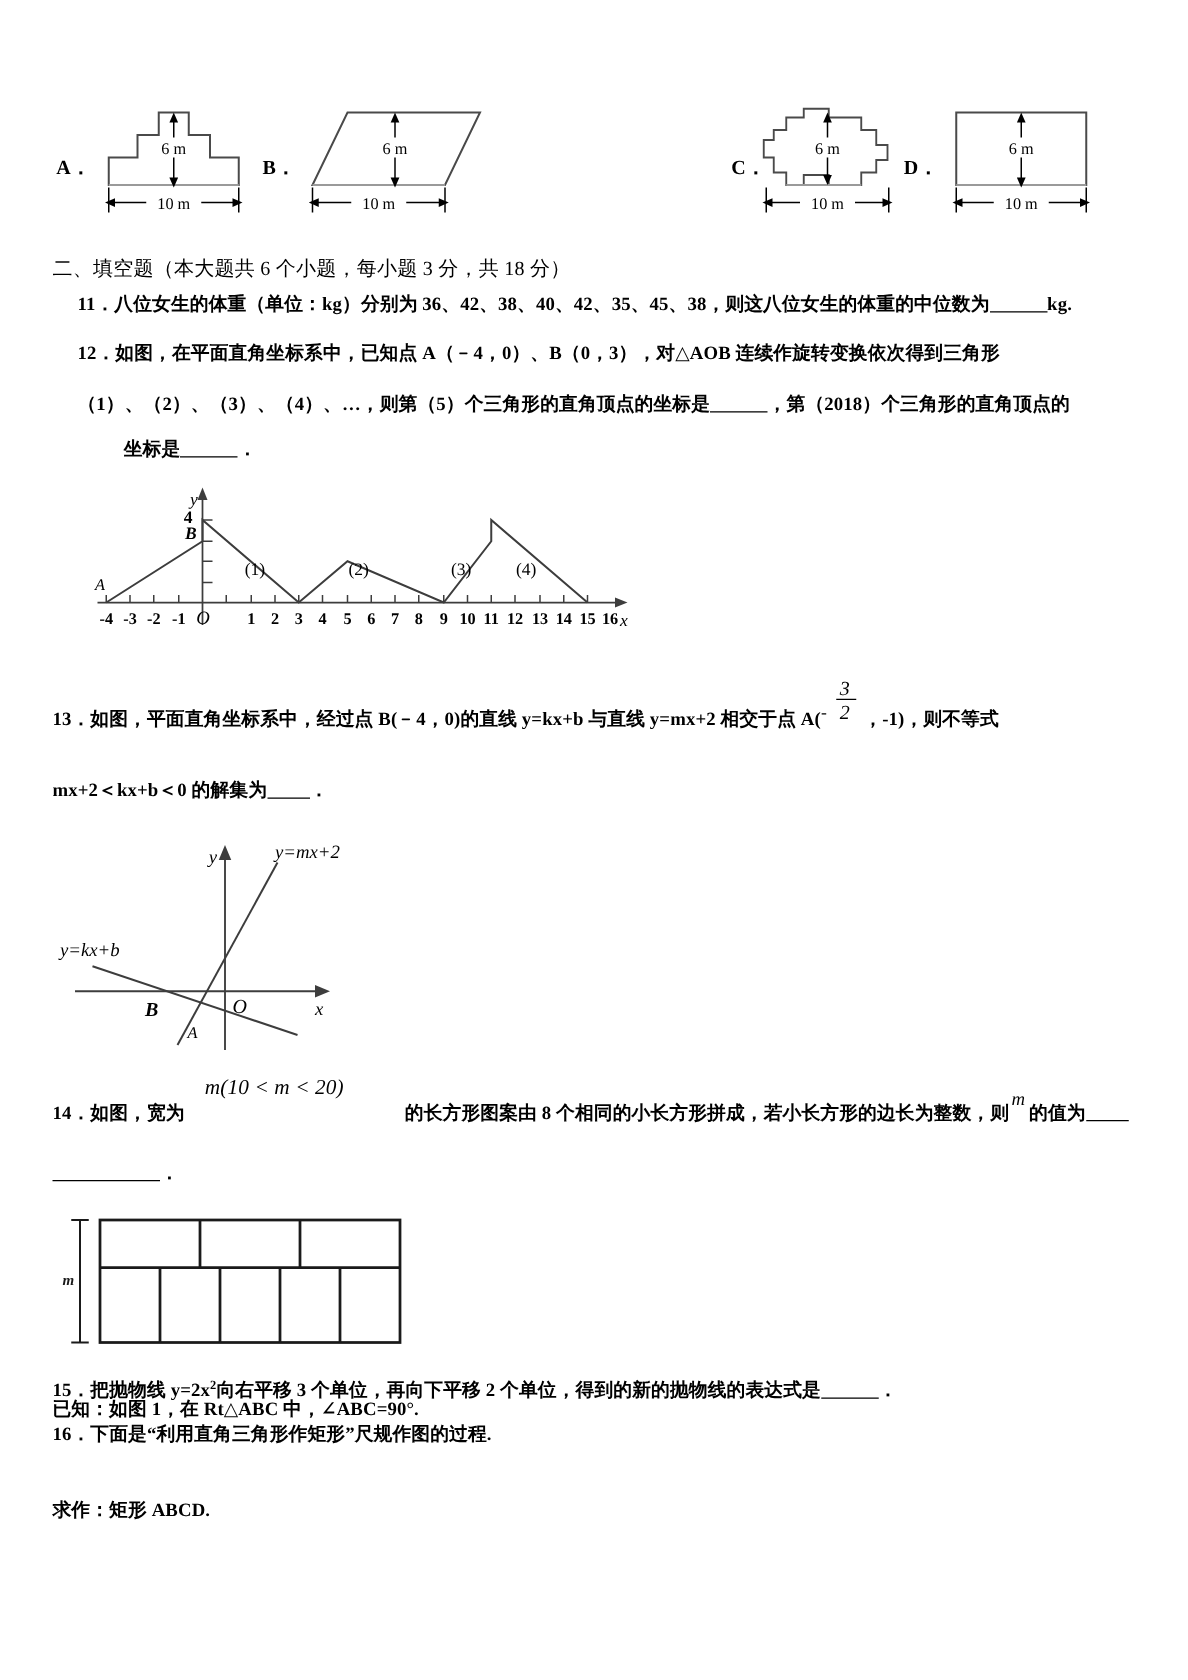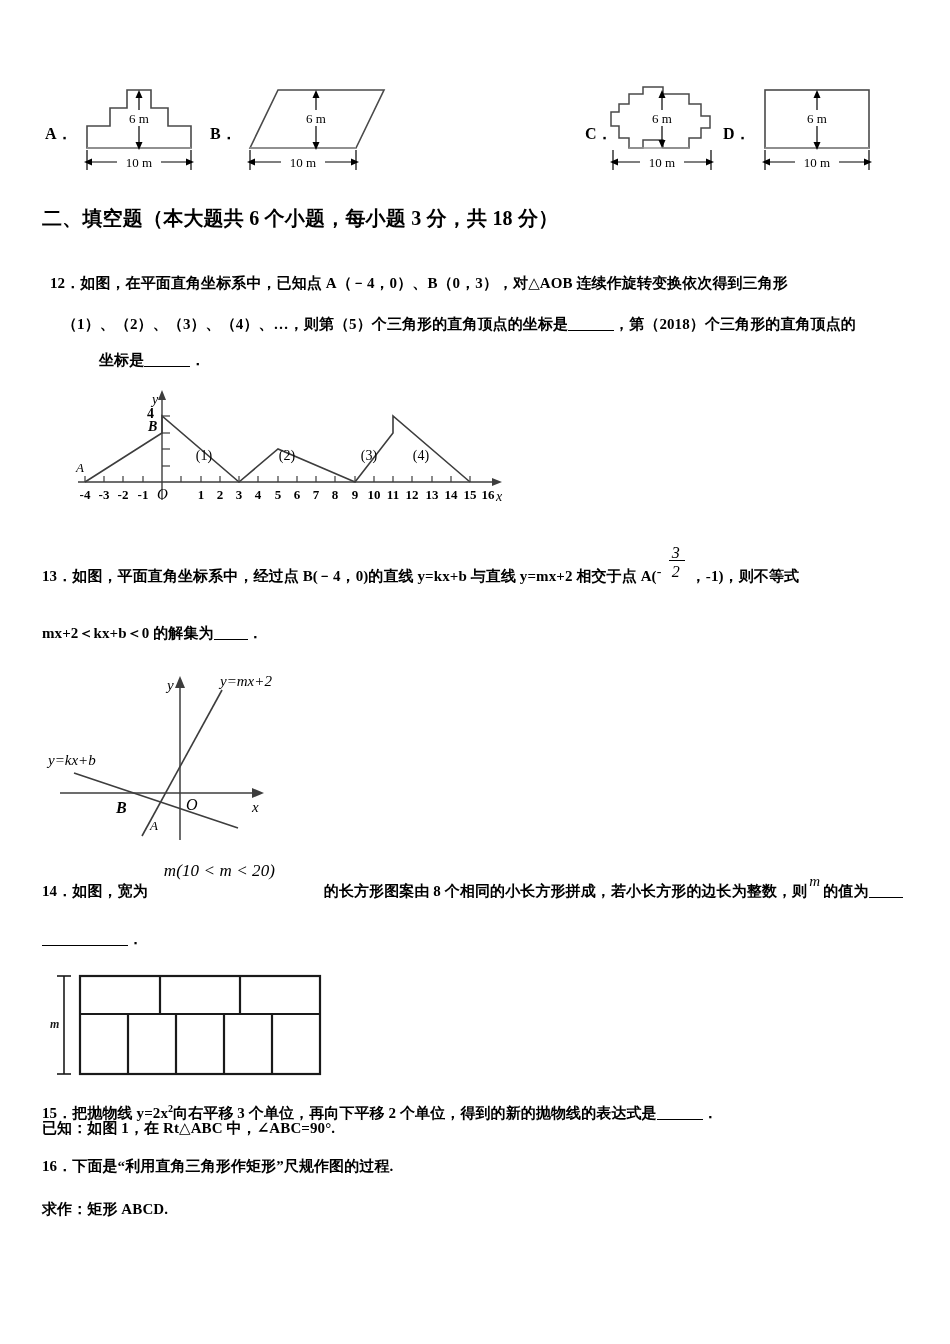--- a/index.html
+++ b/index.html
@@ -57,22 +57,22 @@
 
   #optA .opt-fig { left: 30px; }
   #optB .opt-fig { left: 28px; }
   #optC .opt-fig { left: 22px; }
   #optD .opt-fig { left: 28px; }
 
   
   .section-head {
     position: absolute;
     left: 42px;
-    font-weight: bold;
-    font-size: 20px;
+    font-weight: normal;
+    font-size: 16px;
     letter-spacing: 0.2px;
     white-space: nowrap;
   }
   .q {
     position: absolute;
     font-weight: bold;
     font-size: 15px;
     letter-spacing: 0.1px;
     line-height: 22px;
     white-space: nowrap;
@@ -271,22 +271,25 @@
           <line x1="118" y1="72" x2="118" y2="92" stroke="#000" stroke-width="1.2"></line>
           <rect x="44" y="76" width="44" height="16" fill="#fff"></rect>
           <text x="66" y="89" font-family="Liberation Serif, serif" font-size="13" text-anchor="middle" fill="#000">10 m</text>
         </svg>
       </div>
     </div>
   </div>
 
   <div class="section-head" style="top:205px;">二、填空题（本大题共 6 个小题，每小题 3 分，共 18 分）</div>
 
-
-  <div class="q" style="left:50px; top:272px;">12．如图，在平面直角坐标系中，已知点 A（﹣4，0）、B（0，3），对△AOB 连续作旋转变换依次得到三角形</div>
+  <div class="q" style="left:62px; top:233px;">
+    <span>11．八位女生的体重（单位：kg）分别为 36、42、38、40、42、35、45、38，则这八位女生的体重的中位数为</span><span class="blank blank-m"></span><span>kg.</span>
+  </div>
+
+  <div class="q" style="left:62px; top:272px;">12．如图，在平面直角坐标系中，已知点 A（﹣4，0）、B（0，3），对△AOB 连续作旋转变换依次得到三角形</div>
 
   <div class="q" style="left:62px; top:313px;">
     <span>（1）、（2）、（3）、（4）、…，则第（5）个三角形的直角顶点的坐标是</span><span class="blank blank-m"></span><span>，第（2018）个三角形的直角顶点的</span>
   </div>
 
   <div class="q" style="left:62px; top:349px;margin-left:37px;">
     <span>坐标是</span><span class="blank blank-m"></span><span>．</span>
   </div>
 
   <div class="fig" style="left:44px; top:382px;">
@@ -437,17 +440,17 @@
       <line x1="134" y1="46" x2="134" y2="106" stroke="#1a1a1a" stroke-width="2.2"></line>
       <line x1="182" y1="46" x2="182" y2="106" stroke="#1a1a1a" stroke-width="2.2"></line>
       <line x1="230" y1="46" x2="230" y2="106" stroke="#1a1a1a" stroke-width="2.2"></line>
     </svg>
   </div>
 
   <div class="q" style="left:42px; top:1098px;">
     <span>15．把抛物线 y=2x</span><span class="sup2">2</span><span>向右平移 3 个单位，再向下平移 2 个单位，得到的新的抛物线的表达式是</span><span class="blank blank-m"></span><span>．</span>
   </div>
 
-  <div class="q" style="left:42px; top:1137px;margin-top:18px;">16．下面是“利用直角三角形作矩形”尺规作图的过程.</div>
+  <div class="q" style="left:42px; top:1137px;">16．下面是“利用直角三角形作矩形”尺规作图的过程.</div>
   <div class="q" style="left:42px; top:1117px;">已知：如图 1，在 Rt△ABC 中，∠ABC=90°.</div>
   <div class="q" style="left:42px; top:1198px;text-align:center;">求作：矩形 ABCD.</div>
 
 </div>
 
 </body></html>

